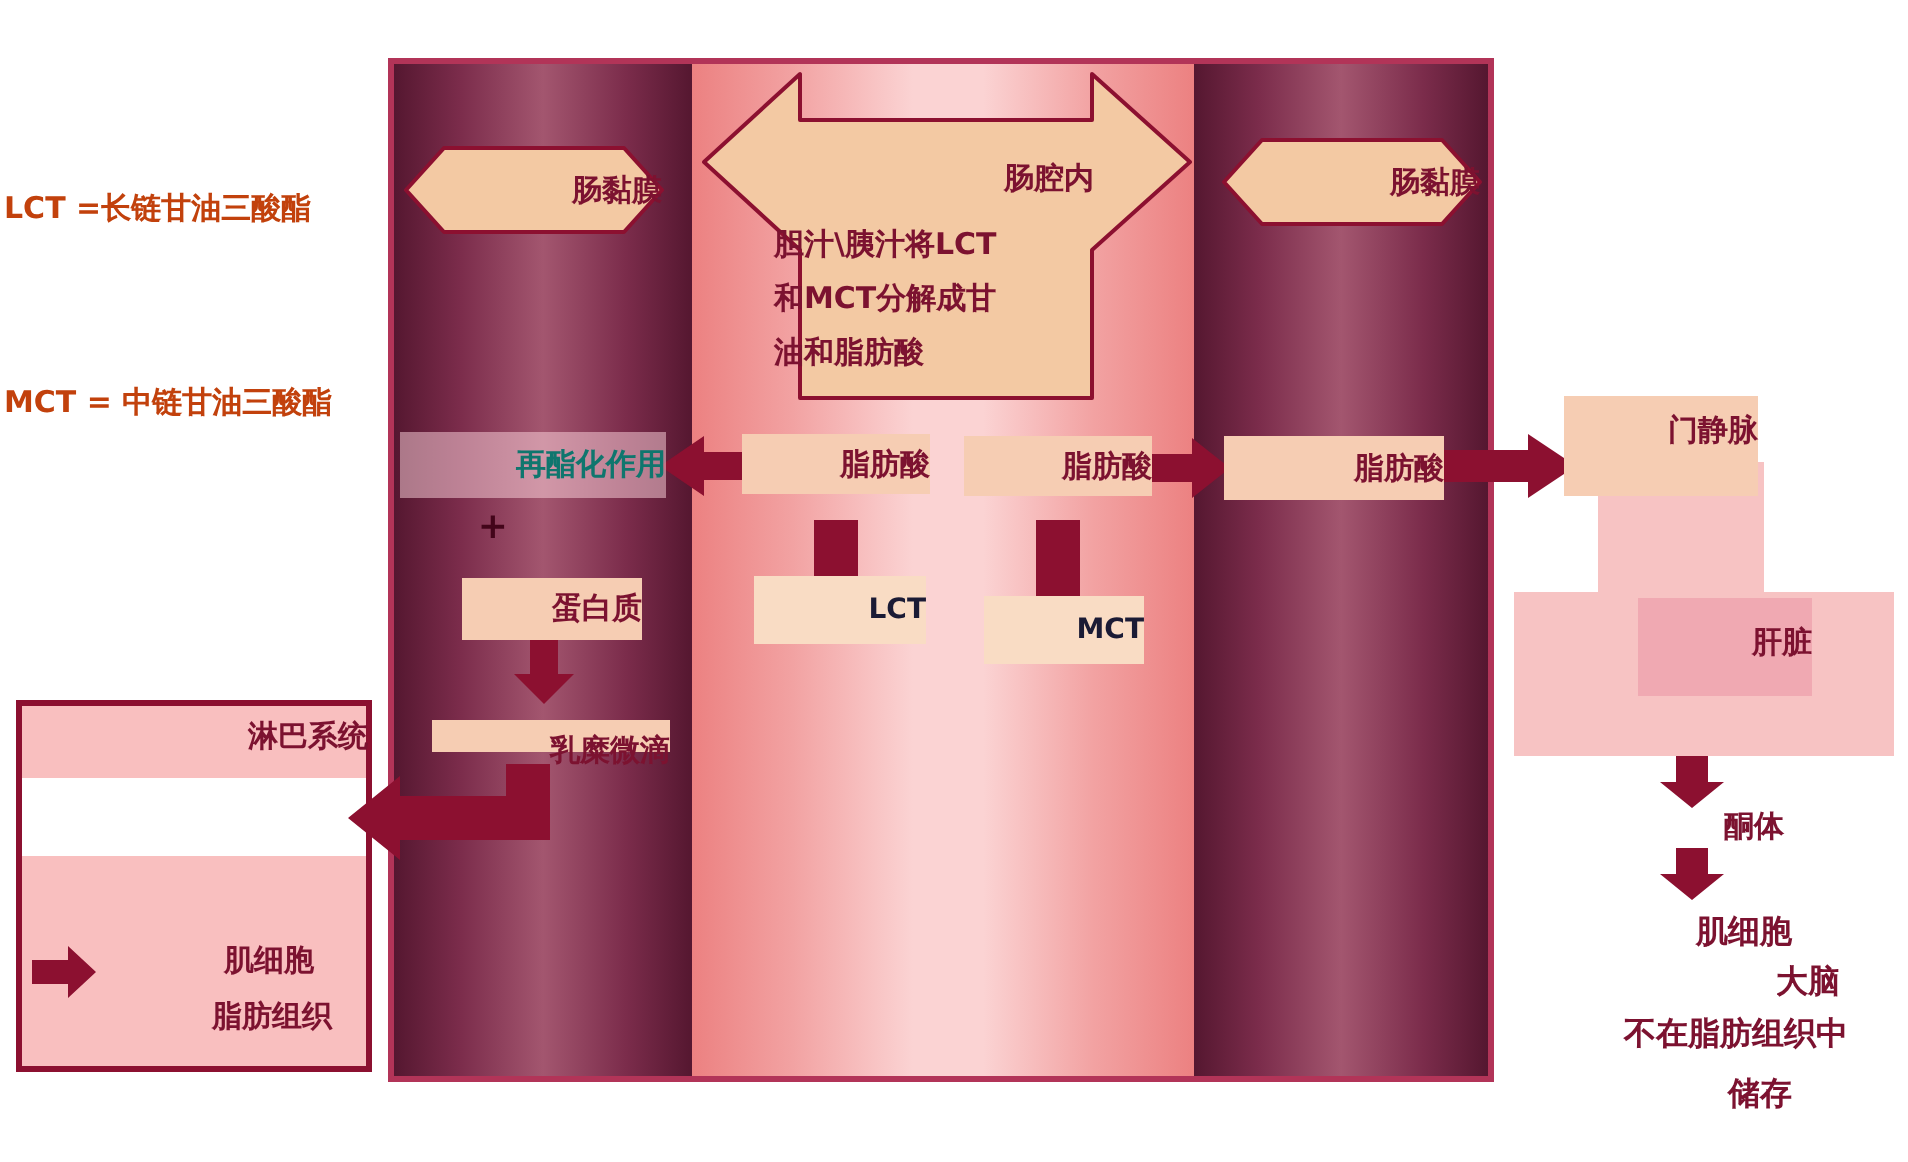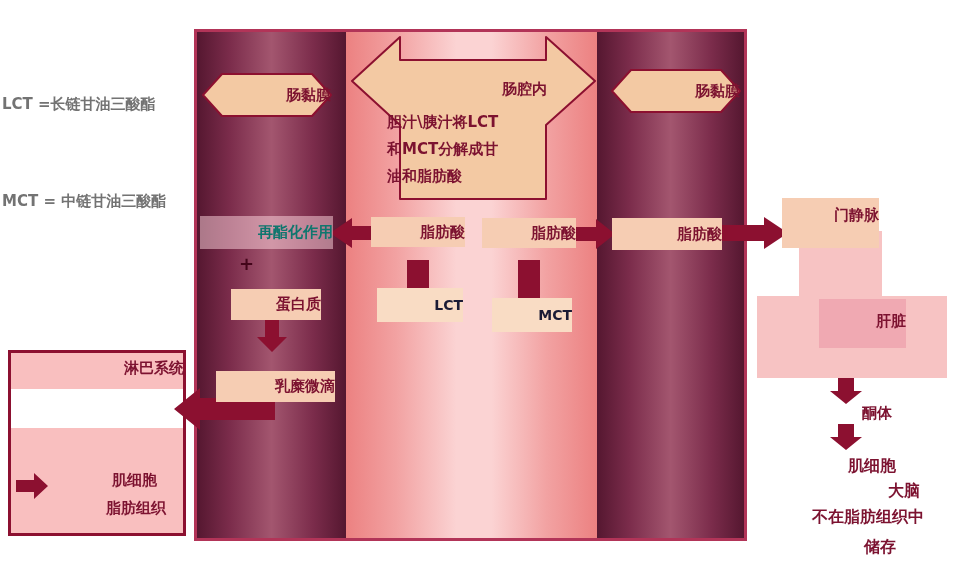--- a/index.html
+++ b/index.html
@@ -1,21 +1,21 @@
 <!DOCTYPE html>
 <html><head>
 <meta charset="utf-8">
 <style>
   html,body{margin:0;padding:0;background:#ffffff;}
   body{font-family:"DejaVu Sans","Liberation Sans",sans-serif;}
   #stage{position:relative;width:954px;height:581px;background:#ffffff;overflow:hidden;}
   .abs{position:absolute;box-sizing:border-box;}
   .z0{z-index:0}.z1{z-index:1}.z2{z-index:2}.z3{z-index:3}
   .txt{font-weight:bold;color:#7c1230;}
-  .dark{font-weight:bold;color:#737373;}
+  .dark{font-weight:bold;color:#c2410c;}
   .center{text-align:right;}
   .peach{background:#f6cdb3;}
   .f14{font-size:14px;}
   .f15{font-size:15px;}
   .f16{font-size:16px;}
   .f18{font-size:18px;}
   svg{display:block;}
 </style>
 </head>
 <body>
@@ -68,21 +68,21 @@
   <div class="abs z3 txt f15 center" style="left:400px;top:80px;width:147px;">肠腔内</div>
   <div class="abs z3 txt f15" style="left:387px;top:109px;width:172px;line-height:27px;">
     <span style="display:block;">胆汁\胰汁将LCT</span>
     <span style="display:block;">和MCT分解成甘</span>
     <span style="display:block;">油和脂肪酸</span>
   </div>
 
   <div class="abs z3 txt f15 center" style="left:200px;top:216px;width:133px;height:33px;line-height:33px;background:rgba(255,216,224,0.5);color:#0f766e;">再酯化作用</div>
   <div class="abs z3 f18 center" style="left:228px;top:253px;width:26px;font-weight:bold;color:#43051a;">+</div>
   <div class="abs z3 txt f15 center peach" style="left:231px;top:289px;width:90px;height:31px;line-height:31px;">蛋白质</div>
-  <div class="abs z3 txt f15 center peach" style="left:216px;top:371px;width:119px;height:31px;line-height:31px;padding-left:48px;">乳糜微滴</div>
+  <div class="abs z3 txt f15 center peach" style="left:216px;top:360px;width:119px;height:16px;line-height:31px;padding-left:48px;">乳糜微滴</div>
 
   <div class="abs z3 txt f15 center peach" style="left:371px;top:217px;width:94px;height:30px;line-height:30px;">脂肪酸</div>
   <div class="abs z3 txt f15 center peach" style="left:482px;top:218px;width:94px;height:30px;line-height:30px;">脂肪酸</div>
   <div class="abs z3 f14 center" style="left:377px;top:288px;width:86px;height:34px;line-height:34px;background:#f9dcc4;font-weight:bold;color:#1b1b35;">LCT</div>
   <div class="abs z3 f14 center" style="left:492px;top:298px;width:80px;height:34px;line-height:34px;background:#f9dcc4;font-weight:bold;color:#1b1b35;">MCT</div>
 
   <div class="abs z3 txt f15 center peach" style="left:612px;top:218px;width:110px;height:32px;line-height:32px;">脂肪酸</div>
 
   <div class="abs z3 txt f15 center" style="left:10px;top:359px;width:174px;">淋巴系统</div>
   <div class="abs z3 txt f15 center" style="left:45px;top:471px;width:112px;">肌细胞</div>

